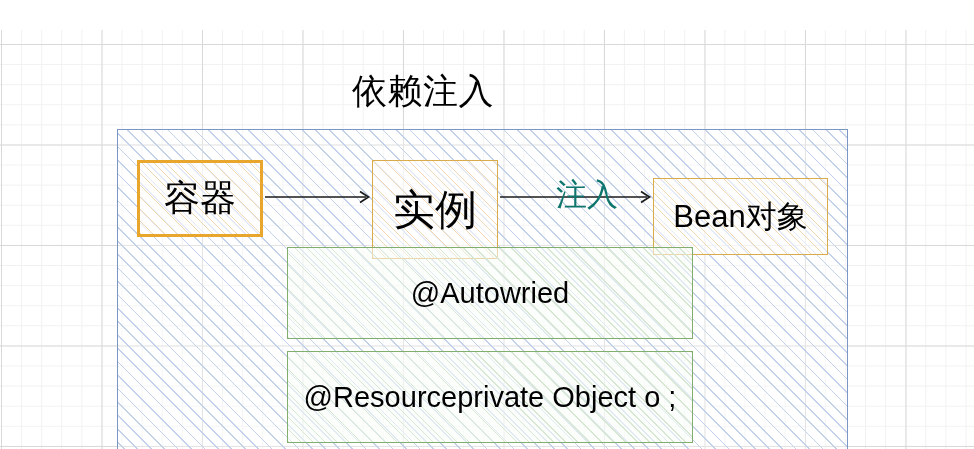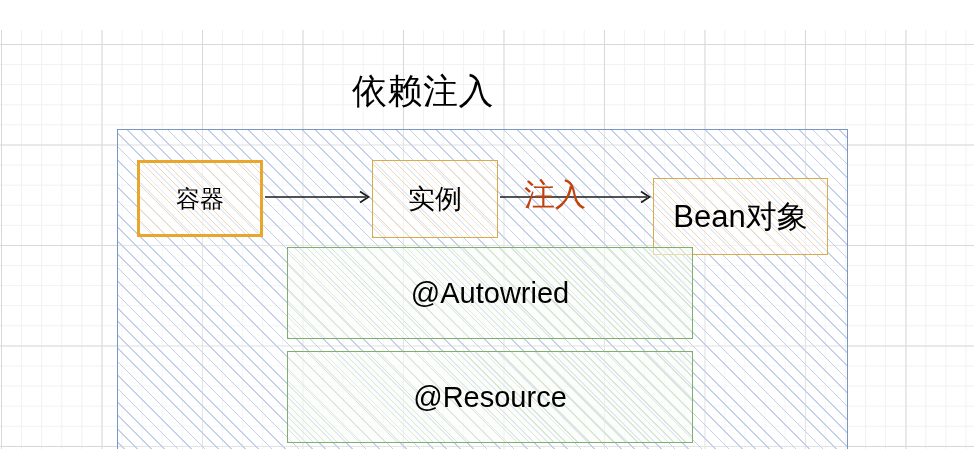--- a/index.html
+++ b/index.html
@@ -77,22 +77,22 @@
         rgba(255,255,255,0) 1.1px, rgba(255,255,255,0) 8.5px);
     display: flex;
     align-items: center;
     justify-content: center;
     color: #000000;
     white-space: nowrap;
   }
   .obox-strong { border: 3px solid #e9a62c; }
   .obox-light  { border: 1.6px solid #d9ab4a; }
 
-  #box-container { left: 137px; top: 130px; width: 126px; height: 77px; font-size: 24px; }
-  #box-instance  { left: 372px; top: 130px; width: 126px; height: 78px; font-size: 27px; }
+  #box-container { left: 137px; top: 130px; width: 126px; height: 77px; font-size: 36px; }
+  #box-instance  { left: 372px; top: 130px; width: 126px; height: 99px; font-size: 42px; }
   #box-bean      { left: 653px; top: 148px; width: 175px; height: 77px; font-size: 31px; }
 
   
   .gbox {
     position: absolute;
     box-sizing: border-box;
     border: 1.8px solid #81ad6d;
     background-color: rgba(250,253,249,0.55);
     background-image: repeating-linear-gradient(
         45deg,
@@ -118,25 +118,25 @@
   }
   #arrow-1 { left: 265px; top: 158px; }
   #arrow-2 { left: 500px; top: 158px; }
 
   .arrow-line { stroke: #1a1a1a; stroke-width: 1.7; fill: none; }
   .arrow-head { stroke: #1a1a1a; stroke-width: 1.7; fill: none; stroke-linejoin: miter; }
 
   
   .arrow-label {
     position: absolute;
-    left: 524px;
+    left: 556px;
     top: 147px;
     font-size: 31px;
     line-height: 36px;
-    color: #c2410c;
+    color: #0f766e;
     white-space: nowrap;
   }
 </style>
 </head>
 <body>
 
 <div id="canvas">
 
   <div class="grid-layer"></div>
 
@@ -167,15 +167,16 @@
   </svg>
 
   <div class="arrow-label">注入</div>
 
   <div id="box-autowired" class="gbox">
     <span>@Autowried</span>
   </div>
 
   <div id="box-resource" class="gbox">
     <span>@Resource</span>
+    <span>private Object o ;</span>
   </div>
 
 </div>
 
 </body></html>

